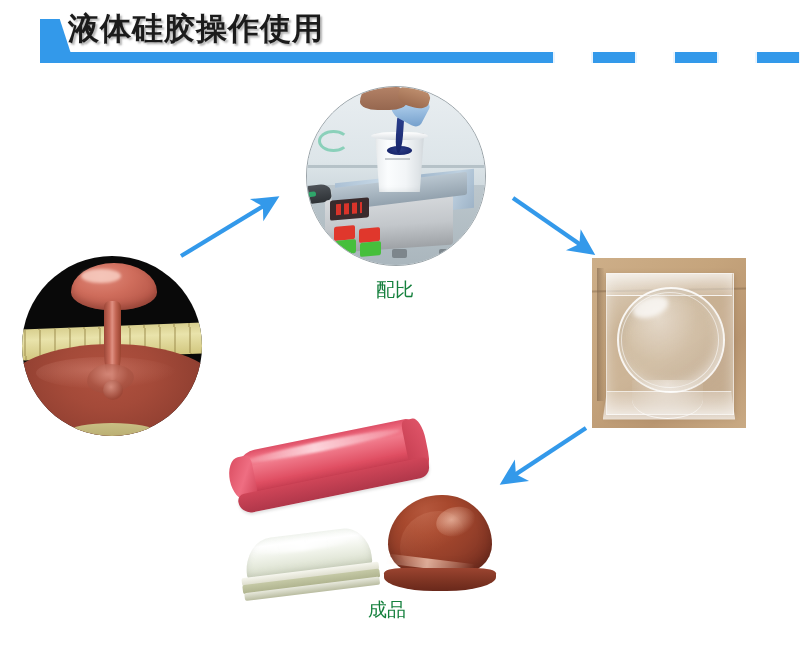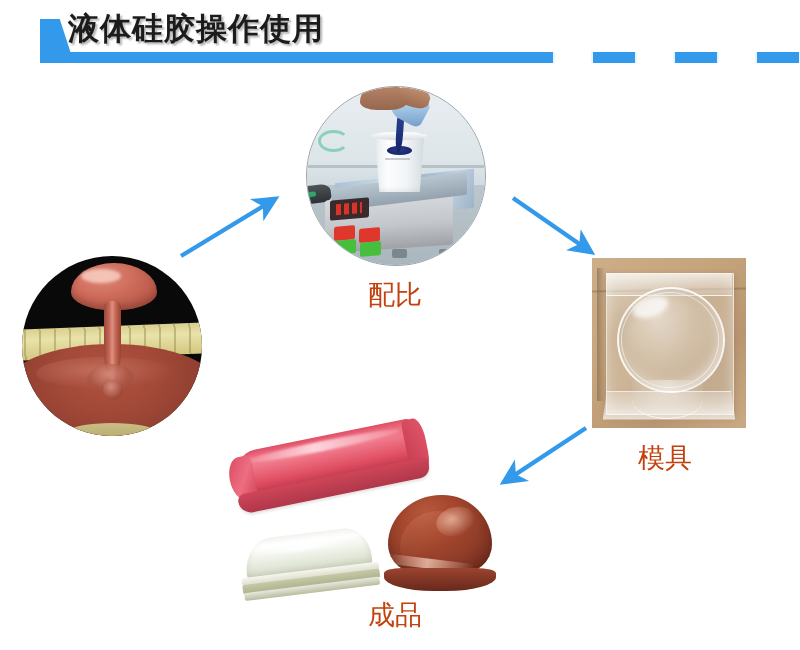--- a/index.html
+++ b/index.html
@@ -58,29 +58,29 @@
     font-weight: bold;
     letter-spacing: 1px;
     color: #1b1b1b;
     text-shadow: 2px 2px 2px rgba(120,120,120,0.55);
     white-space: nowrap;
   }
 
   
   .node-label {
     position: absolute;
-    font-size: 27px;
-    color: #c2410c;
+    font-size: 19px;
+    color: #15803d;
     text-align: center;
     white-space: nowrap;
   }
   #label-silicone { left: 25px;  top: 443px; width: 190px; }
   #label-ratio    { left: 320px; top: 277px; width: 150px; }
   #label-mold     { left: 595px; top: 440px; width: 140px; }
-  #label-product  { left: 320px; top: 597px; width: 150px; text-align: center; }
+  #label-product  { left: 312px; top: 597px; width: 150px; text-align: center; }
 
   
   #photo-silicone {
     position: absolute;
     left: 22px; top: 256px;
     width: 180px; height: 180px;
     border-radius: 50%;
     overflow: hidden;
     background: #090909;
   }
@@ -537,21 +537,20 @@
     <div class="card-edge"></div>
     <div class="card-seam"></div>
     <div class="block"></div>
     <div class="block-top"></div>
     <div class="cavity"></div>
     <div class="cavity-ring"></div>
     <div class="cavity-gloss"></div>
     <div class="cavity-foot"></div>
     <div class="block-bottom"></div>
   </div>
-  <div class="node-label" id="label-mold">模具</div>
 
   <div id="photo-products">
     <div class="pad-pink">
       <div class="body"></div>
       <div class="hi"></div>
       <div class="capL"></div>
       <div class="capR"></div>
       <div class="base"></div>
     </div>
     <div class="pad-white">

